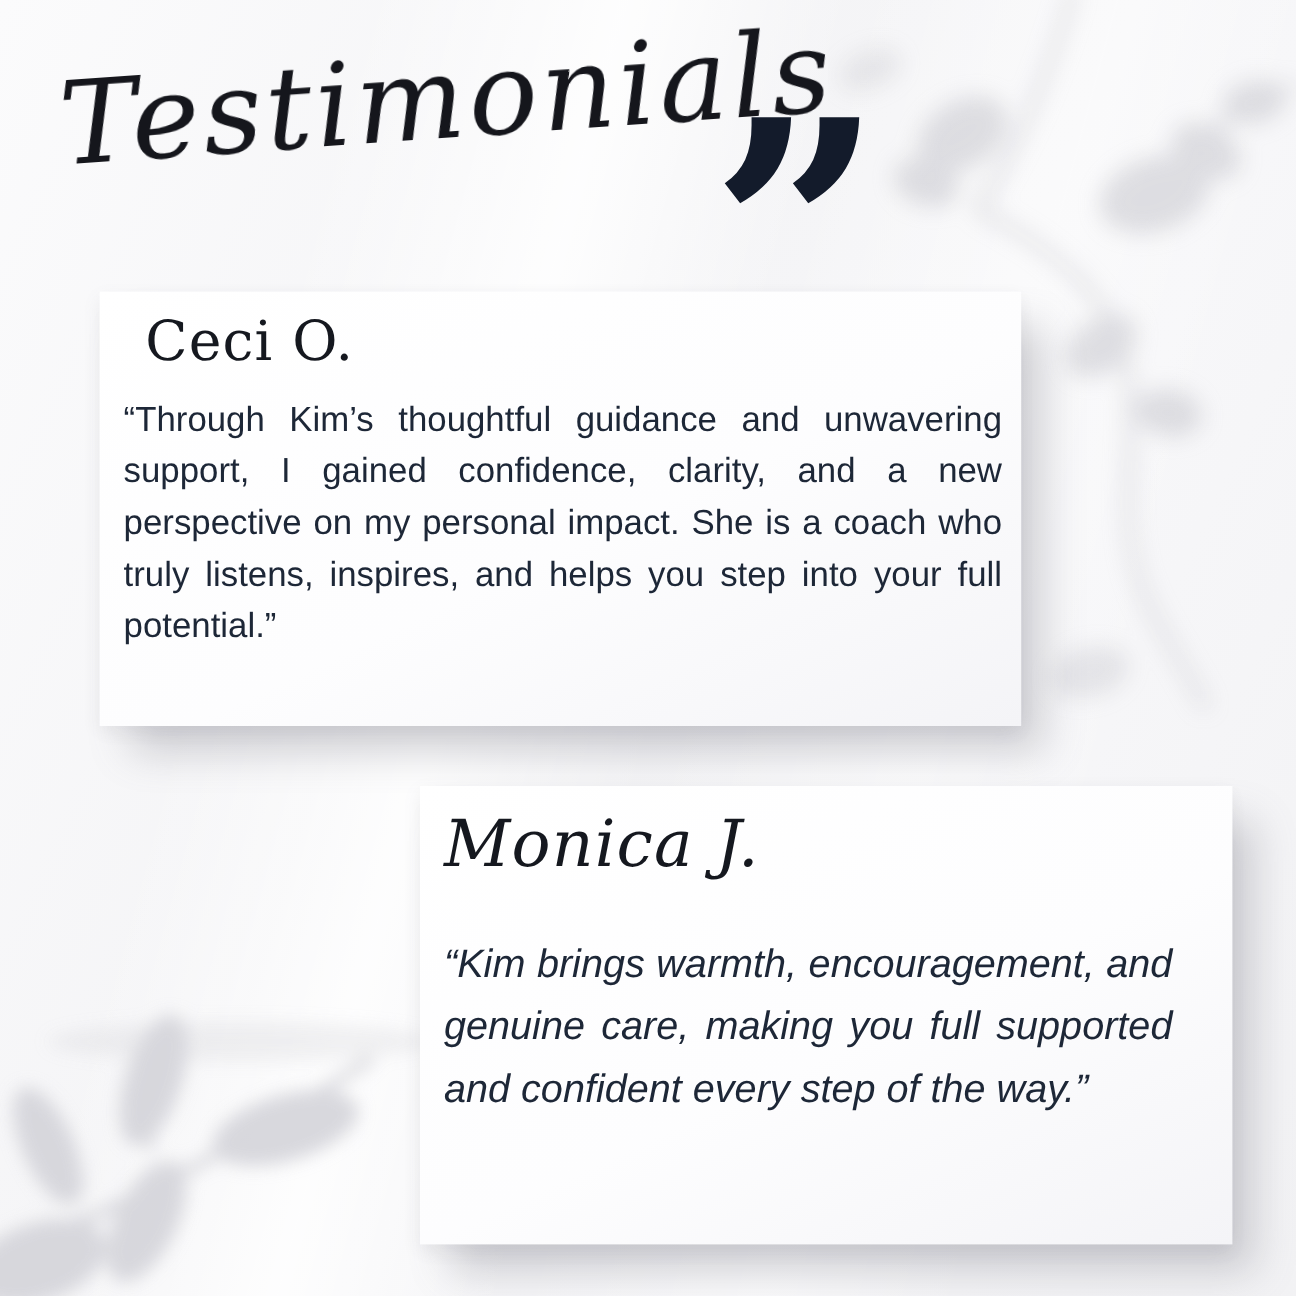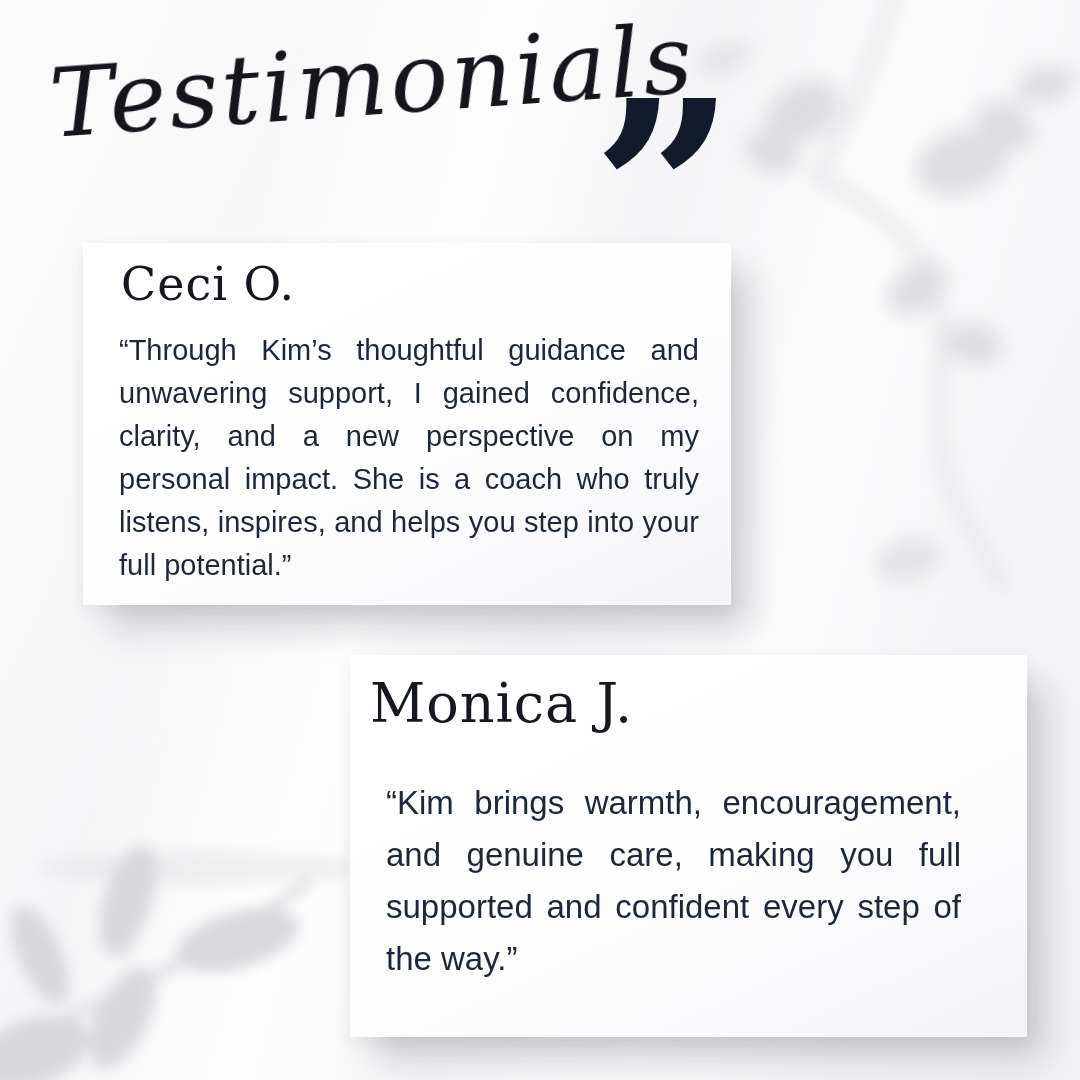--- a/index.html
+++ b/index.html
@@ -56,32 +56,32 @@
     color: #1d2737;
   }
   .card h2 {
     margin: 0;
     font-family: "DejaVu Serif", serif;
     font-weight: normal;
     color: #15181f;
     letter-spacing: 1px;
   }
   .card p {
-    margin: 16px;
+    margin: 0;
     text-align: justify;
     text-align-last: left;
     color: #1d2737;
   }
-  .card-1 { left: 83px; top: 243px; width: 648px; height: 362px;
+  .card-1 { left: 83px; top: 243px; width: 768px; height: 362px;
             padding: 12px 16px 0 20px; box-sizing: border-box; }
   .card-1 h2 { font-size: 46px; line-height: 58px; margin-left: 18px; }
   .card-1 p  { font-size: 29px; line-height: 43px; margin-top: 16px; }
 
   .card-2 { left: 350px; top: 655px; width: 677px; height: 382px;
-            padding: 16px 50px 0 20px; box-sizing: border-box; }
+            padding: 16px 50px 0 20px; box-sizing: border-box; font-style: italic; }
   .card-2 h2 { font-size: 54px; line-height: 66px; }
   .card-2 p  { font-size: 33px; line-height: 52px; margin-top: 40px; }
 </style>
 </head>
 <body>
 
 <div class="canvas">
 
   <div class="bg-streak"></div>
 

